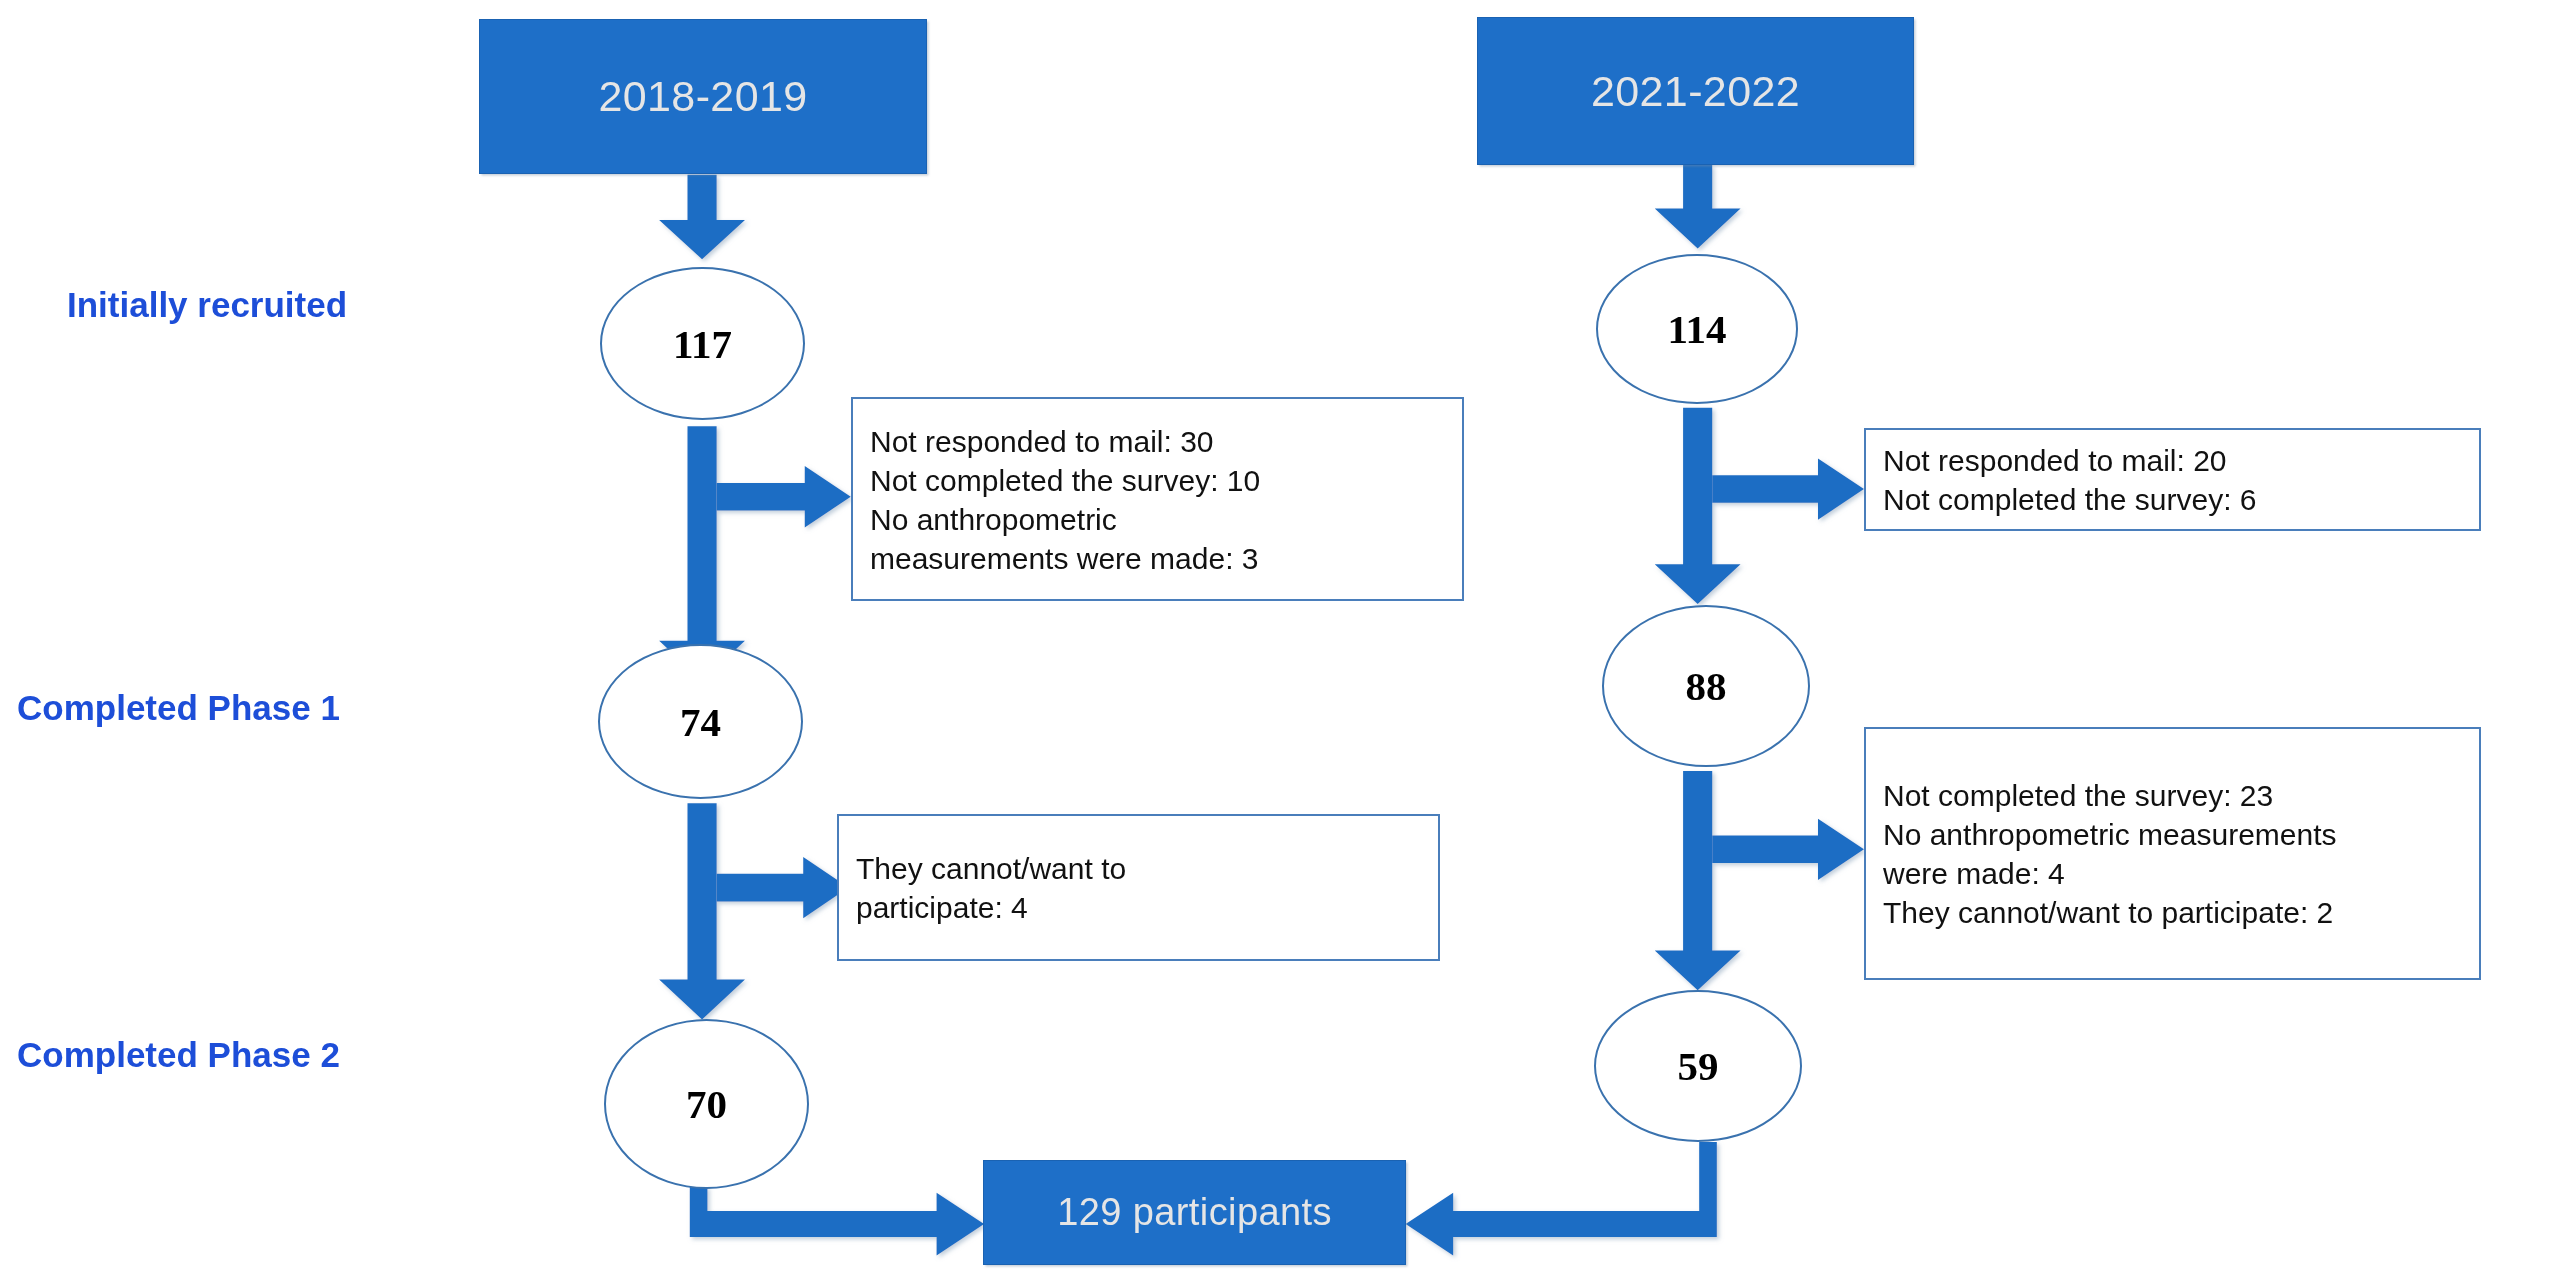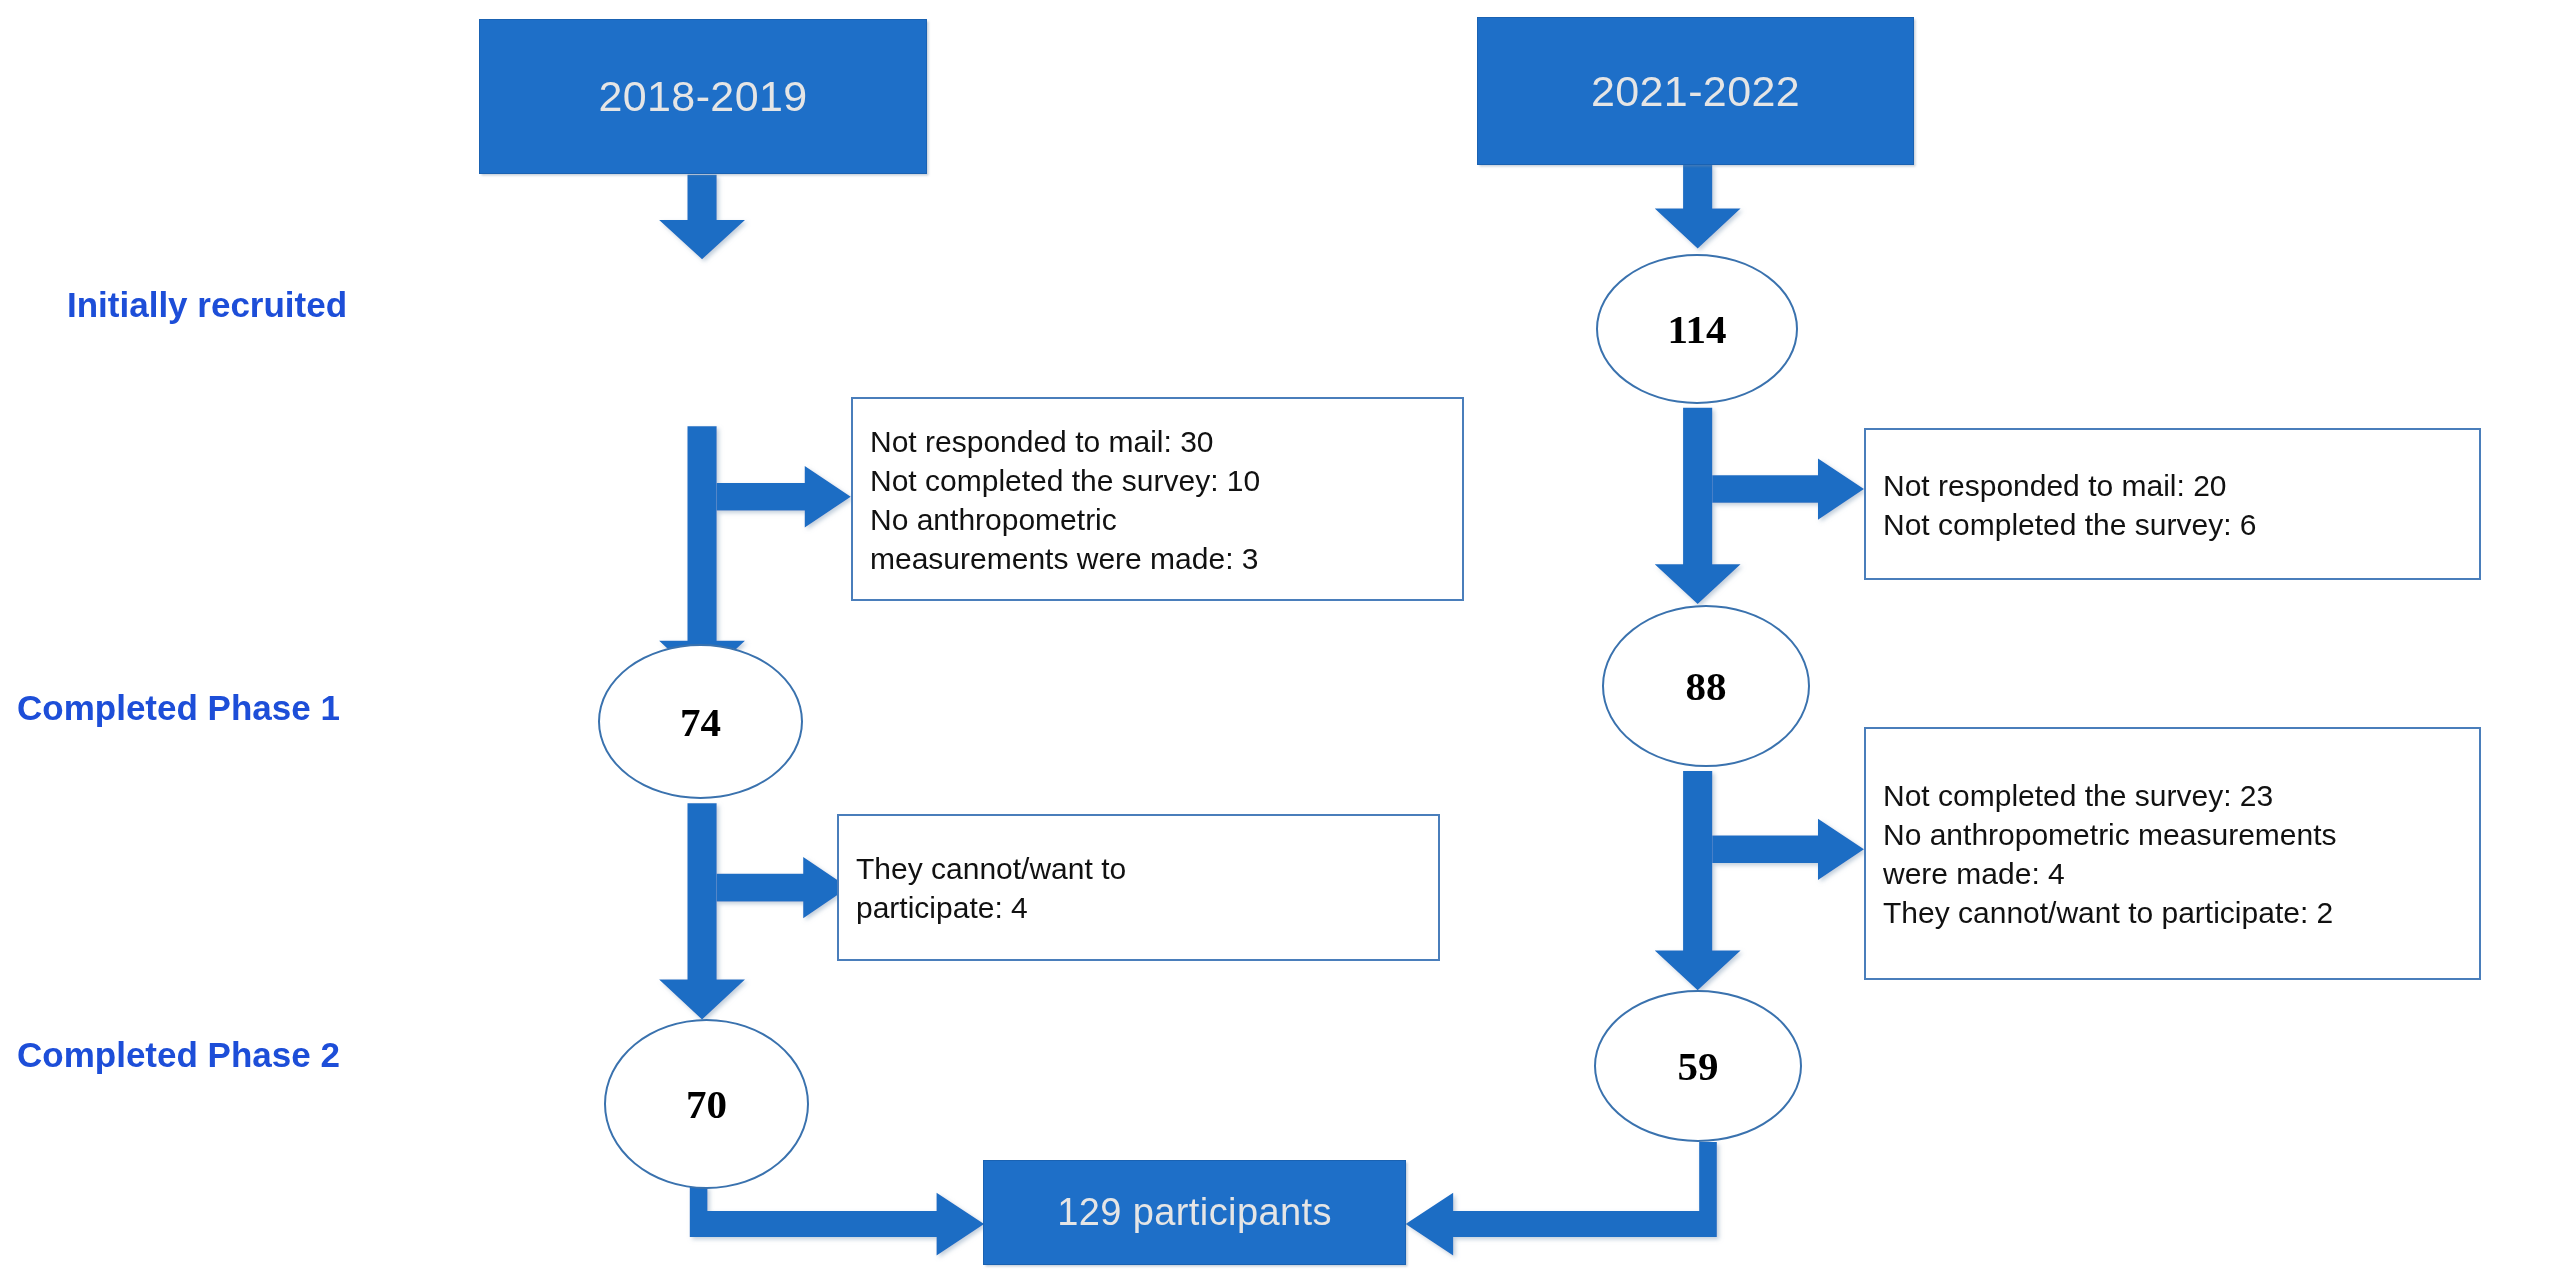--- a/index.html
+++ b/index.html
@@ -123,39 +123,40 @@
   <div class="row-label" style="left:67px; top:285px;">Initially recruited</div>
 
   <div class="row-label" style="left:17px; top:688px;">Completed Phase 1</div>
 
   <div class="row-label" style="left:17px; top:1035px;">Completed Phase 2</div>
 
   <div class="node blue-box" style="left:479px; top:19px; width:448px; height:155px;">2018-2019</div>
 
   <div class="node blue-box" style="left:1477px; top:17px; width:437px; height:148px;">2021-2022</div>
 
+  <div class="node ellipse-node" style="left:600px; top:267px; width:205px; height:153px;">117</div>
 
   <div class="node ellipse-node" style="left:598px; top:644px; width:205px; height:155px;">74</div>
 
   <div class="node ellipse-node" style="left:604px; top:1019px; width:205px; height:170px;">70</div>
 
   <div class="node ellipse-node" style="left:1596px; top:254px; width:202px; height:150px;">114</div>
 
   <div class="node ellipse-node" style="left:1602px; top:605px; width:208px; height:162px;">88</div>
 
   <div class="node ellipse-node" style="left:1594px; top:990px; width:208px; height:152px;">59</div>
 
   <div class="text-box" style="left:851px; top:397px; width:613px; height:204px;">
     <span class="tb-line">Not responded to mail: 30</span>
     <span class="tb-line">Not completed the survey: 10</span>
     <span class="tb-line">No anthropometric</span>
     <span class="tb-line">measurements were made: 3</span>
   </div>
 
-  <div class="text-box" style="left:1864px; top:428px; width:617px; height:152px;">
+  <div class="text-box" style="left:1864px; top:428px; width:617px; height:103px;">
     <span class="tb-line">Not responded to mail: 20</span>
     <span class="tb-line">Not completed the survey: 6</span>
   </div>
 
   <div class="text-box" style="left:837px; top:814px; width:603px; height:147px;">
     <span class="tb-line">They cannot/want to</span>
     <span class="tb-line">participate: 4</span>
   </div>
 
   <div class="text-box" style="left:1864px; top:727px; width:617px; height:253px;justify-content:center;">

